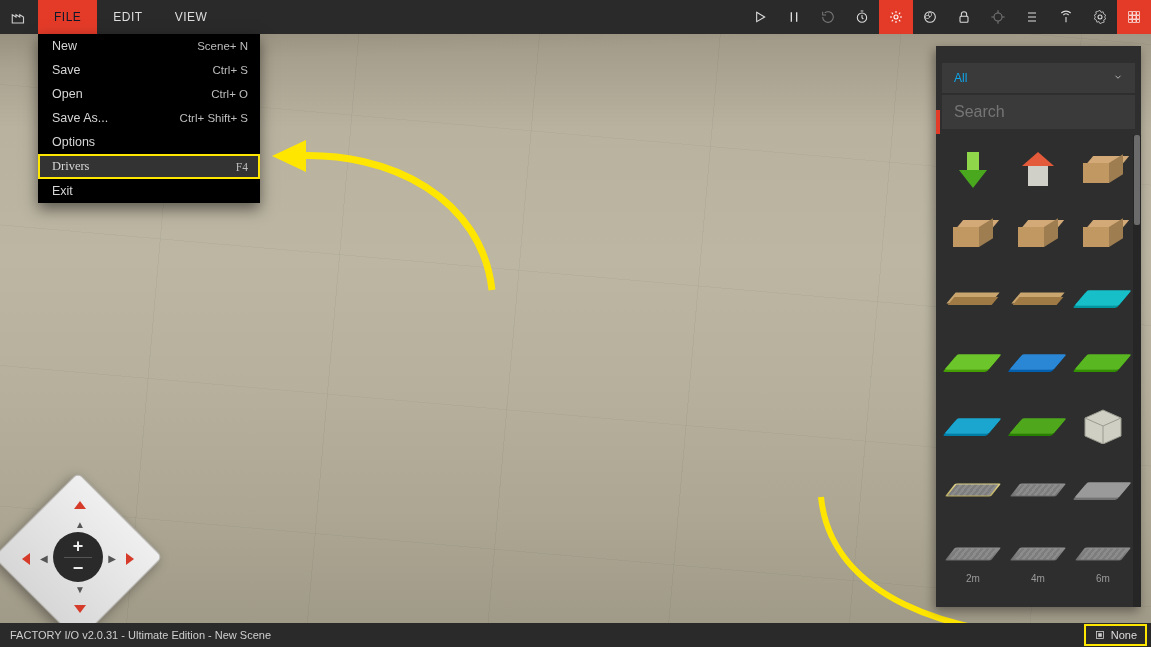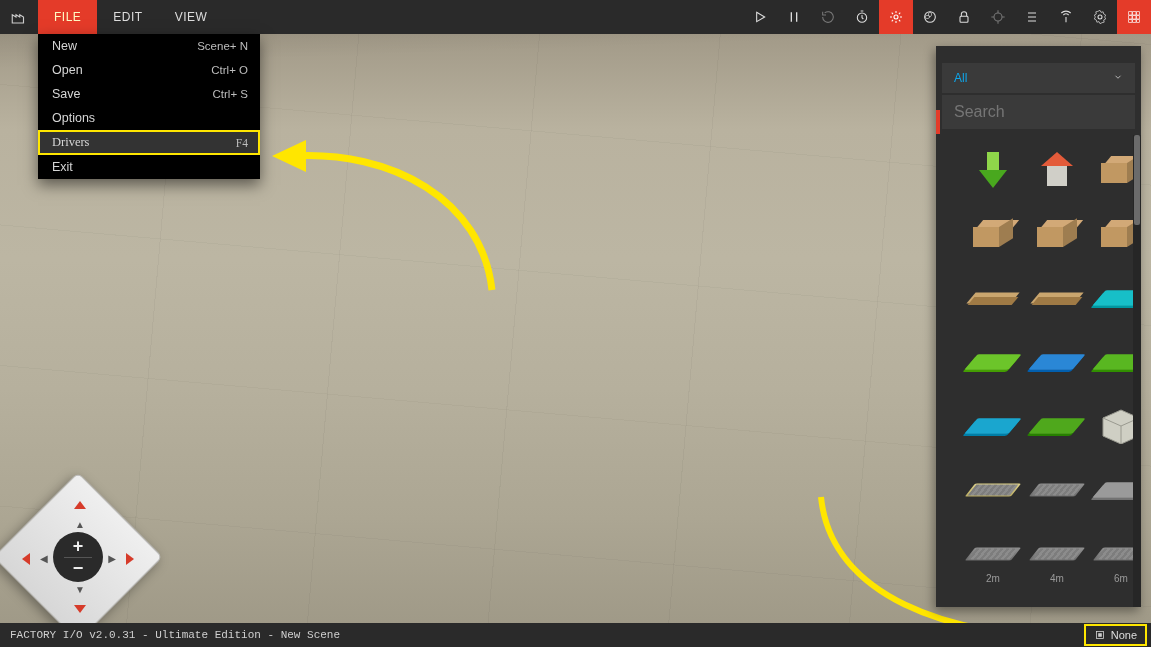--- a/index.html
+++ b/index.html
@@ -22,21 +22,21 @@
   }
 
   
   .menubar {
     position: absolute; top: 0; left: 0; right: 0; height: 34px;
     background: #2a2a2a; display: flex; align-items: stretch;
     color: #ddd; font-size: 12px;
   }
   .logo-btn { width: 38px; display:flex; align-items:center; justify-content:center; }
   .menu-item { padding: 0 16px; display:flex; align-items:center; cursor:pointer; letter-spacing: .5px;}
-  .menu-item.active { background: #e43b29; color: #fef9c3; }
+  .menu-item.active { background: #e43b29; color: #0f172a; }
   .toolbar-right { margin-left: auto; display:flex; align-items:stretch; }
   .tool-btn { width: 34px; display:flex; align-items:center; justify-content:center; cursor:pointer; }
   .tool-btn.active { background:#e43b29; }
   .tool-btn svg { stroke:#ddd; fill:none; }
   .tool-btn.active svg { stroke:#fff; }
   .tool-btn.dim svg { stroke:#777; }
 
   
   .dropdown {
     position: absolute; top: 34px; left: 38px; width: 222px;
@@ -67,38 +67,38 @@
   .palette .filter {
     display:flex; align-items:center; justify-content:space-between;
     background:#3a3a3a; color:#0ea5e9; font-size:12px; padding:8px 12px; margin: 17px 6px 0 6px;
     cursor:pointer;
   }
   .palette .search {
     background:#3a3a3a; color:#fca5a5; font-size:16px; padding:8px 12px; margin: 2px 6px 6px 6px;
     border:none; outline:none;
   }
   .palette .stripe { width:4px; background:#e43b29; position:absolute; left:0; top:64px; height:24px;}
-  .palette .grid-wrap { flex:1; overflow:hidden; position:relative;margin-left:20px; }
+  .palette .grid-wrap { flex:1; overflow:hidden; position:relative; }
   .palette .grid {
     display:grid; grid-template-columns: repeat(3, 1fr);
     gap: 10px; padding: 8px 10px 4px 10px;
   }
   .cell {
     width: 54px; height: 54px; display:flex; align-items:center; justify-content:center;
     position:relative;
   }
   .cell .cap { position:absolute; bottom:-3px; width:100%; text-align:center; font-size:10px; color:#9a9a9a;}
   .scrollbar { position:absolute; right:0; top:0; bottom:0; width:8px; background:#262626;}
   .scrollbar .thumb { position:absolute; left:1px; right:1px; top:0; height:90px; background:#6b6b6b; border-radius:2px;}
 
   
   .statusbar {
     position:absolute; left:0; right:0; bottom:0; height:24px;
     background:#2a2a2a; color:#cfcfcf; font-size:11px;
-    display:flex; align-items:center; padding:0 10px;font-family:Liberation Mono, monospace;
+    display:flex; align-items:center; padding:0 10px;
   }
   .driver-chip {
     position:absolute; right:6px; bottom:3px; height:18px;
     display:flex; align-items:center; gap:5px;
     color:#ddd; font-size:11px; padding:0 8px;
     outline:2px solid #ffe600; outline-offset:0;
     background:#2a2a2a; cursor:pointer;
   }
   .driver-chip svg { stroke:#ddd; }
 
@@ -232,26 +232,30 @@
       </div>
   </div>
 </div>
 
 <div class="dropdown" id="file-menu">
     <div class="row">
       <span>New</span>
       <span class="short">Scene+ N</span>
     </div>
     <div class="row">
+      <span>Save</span>
+      <span class="short">Ctrl+ S</span>
+    </div>
+    <div class="row">
       <span>Open</span>
       <span class="short">Ctrl+ O</span>
     </div>
     <div class="row">
-      <span>Save</span>
-      <span class="short">Ctrl+ S</span>
+      <span>Save As...</span>
+      <span class="short">Ctrl+ Shift+ S</span>
     </div>
     <div class="row">
       <span>Options</span>
       <span class="short"></span>
     </div>
     <div class="row highlight">
       <span>Drivers</span>
       <span class="short">F4</span>
     </div>
     <div class="row">

